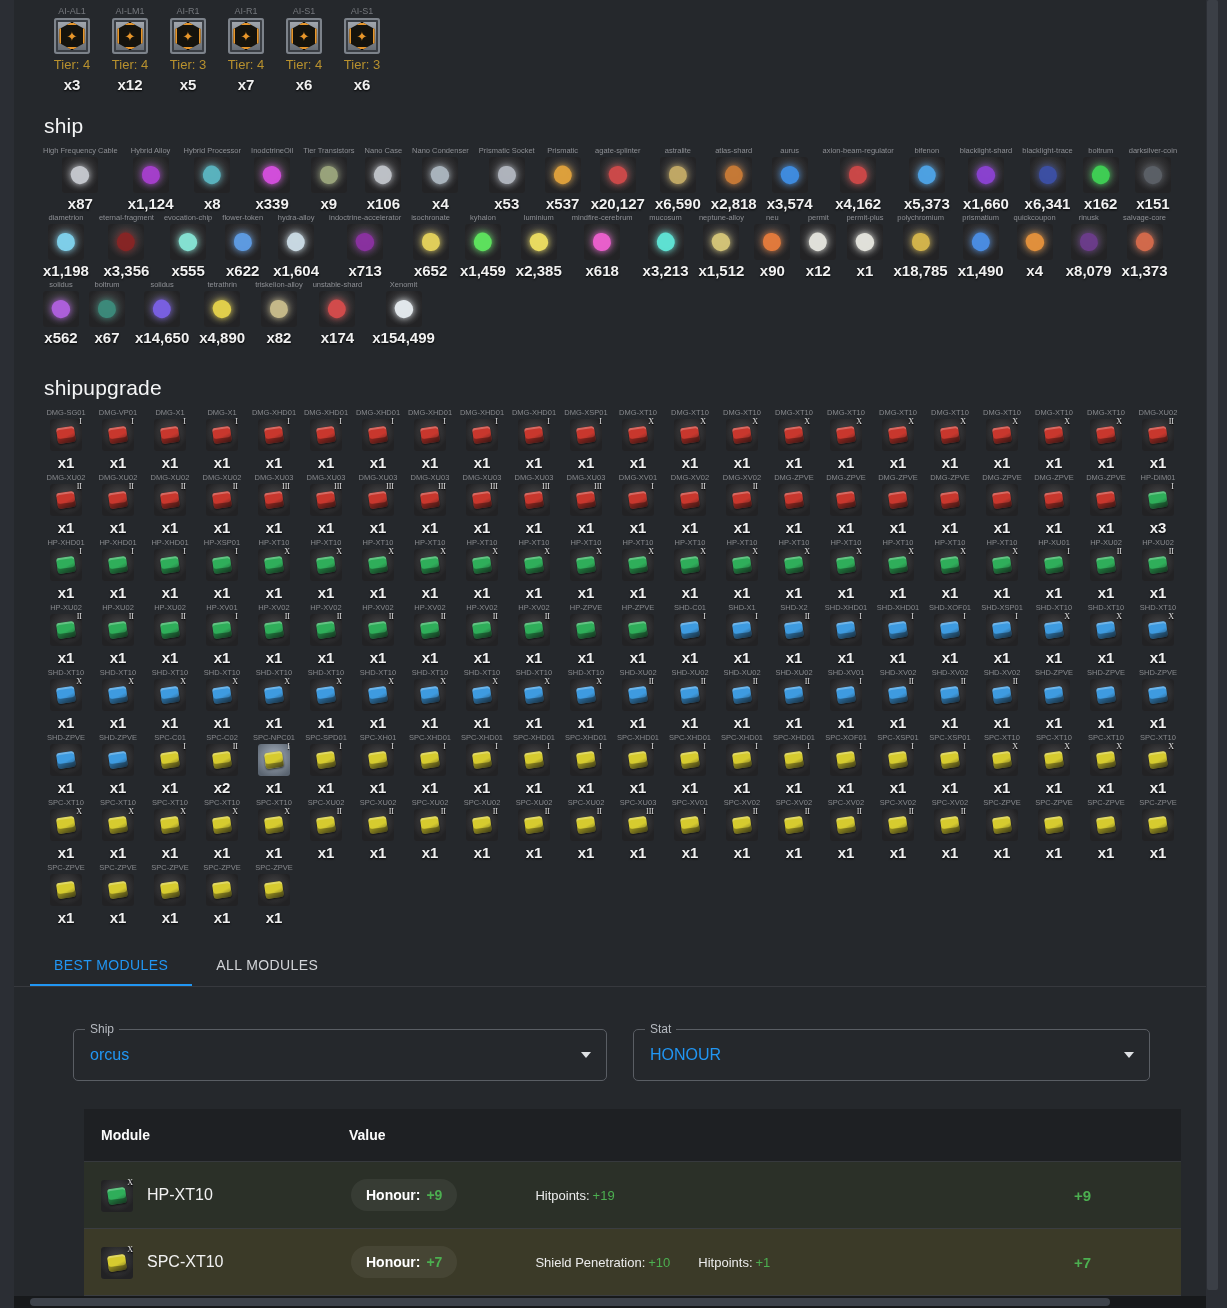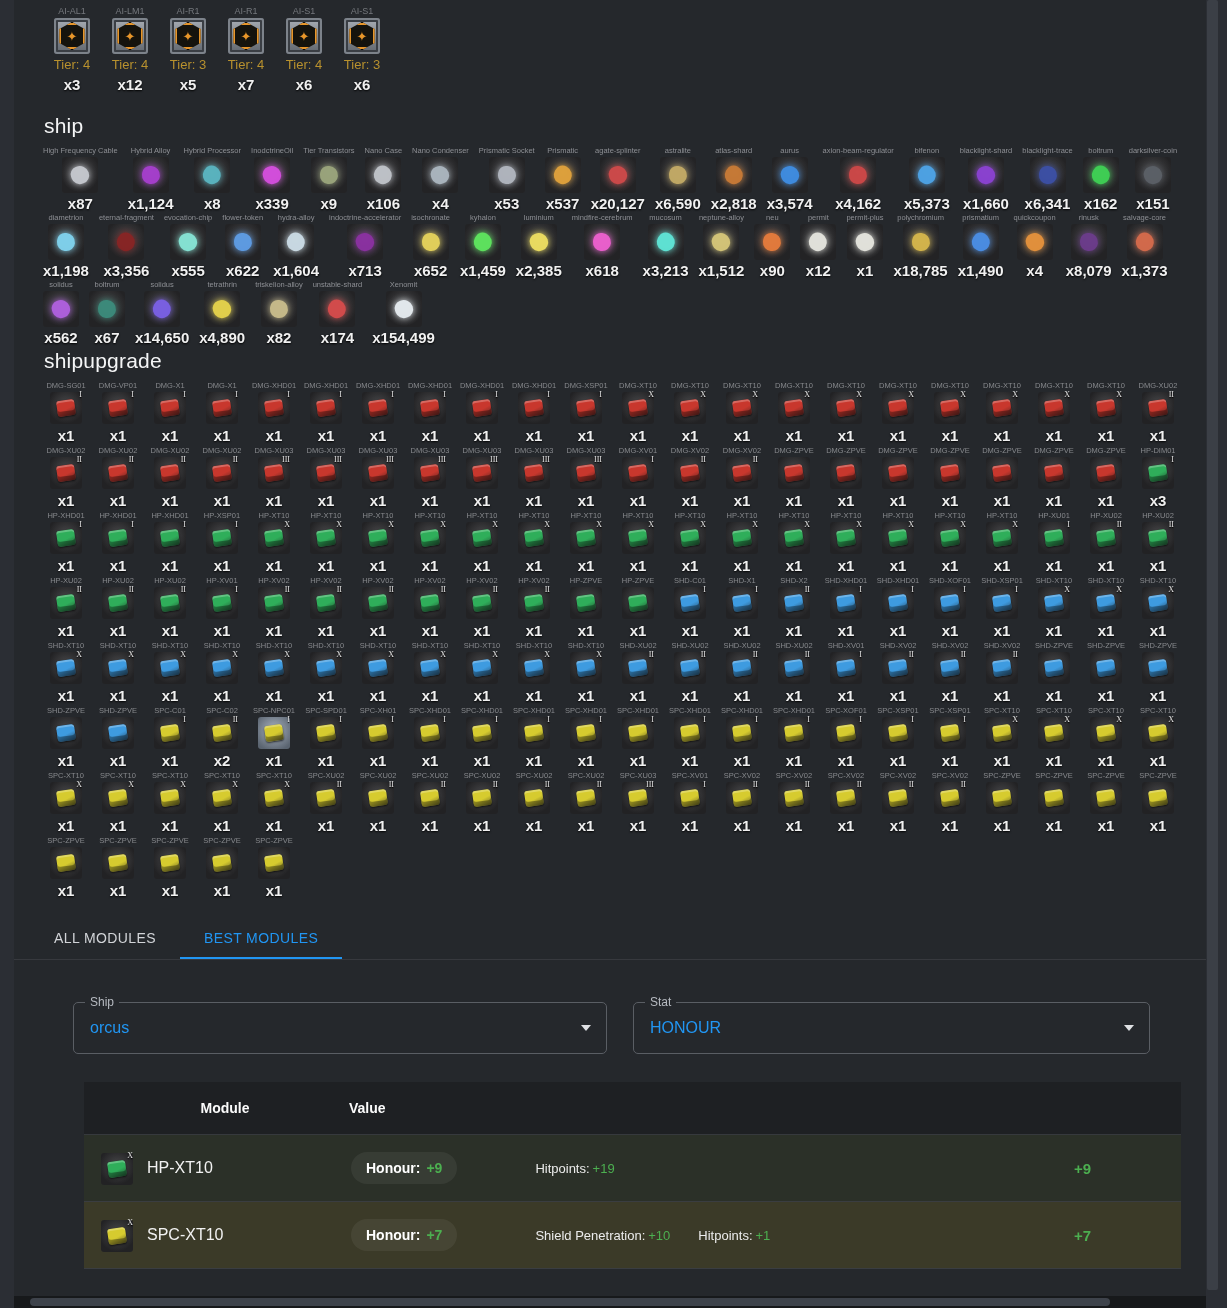--- a/index.html
+++ b/index.html
@@ -49,21 +49,21 @@
   .select{position:relative;height:50px;border:1px solid #5a5e64;border-radius:5px;background:#25282c;cursor:pointer;}
   .select.w1{width:532px;} .select.w2{width:515px;}
   .flabel{position:absolute;top:-8px;left:11px;padding:0 5px;background:#25282c;font-size:12px;color:#b6bac0;}
   .fval{line-height:50px;padding-left:16px;font-size:16px;color:#2196f3;}
   .caret{position:absolute;right:15px;top:22px;width:0;height:0;
     border-left:5px solid transparent;border-right:5px solid transparent;border-top:6px solid #dfe1e4;}
   
   .tbl{margin:28px 0 0 70px;width:1097px;}
   .thead{display:flex;height:52px;align-items:center;background:#1e2023;border-bottom:1px solid #36393d;}
   .thead .h{font-size:14px;font-weight:bold;color:#fbfbfb;}
-  .h-mod{width:248px;padding-left:17px;text-align:center;} .h-stats{flex:1;} .h-val{width:107px;}
+  .h-mod{width:248px;padding-left:17px;} .h-stats{flex:1;} .h-val{width:107px;}
   .trow{display:flex;height:66px;align-items:center;border-bottom:1px solid #3a3d41;}
   .trow:nth-child(1){background:#2b3028;}
   .trow:nth-child(2){background:#3b3a28;}
   .c-mod{width:248px;padding-left:17px;display:flex;align-items:center;gap:14px;}
   .mname{font-size:16px;color:#f2f2f2;}
   .c-stats{flex:1;display:flex;align-items:center;}
   .pill{display:inline-flex;gap:6px;align-items:center;background:rgba(255,255,255,.06);
     border-radius:16px;padding:8px 15px;margin-left:2px;}
   .plabel{font-size:14px;font-weight:bold;color:#fff;}
   .pval{font-size:14px;font-weight:bold;color:#4caf50;}
@@ -465,21 +465,21 @@
   </div>
         <div class="res">
     <div class="ilabel">Xenomit</div>
     <div class="res-icon">
             <span class="gem" style="background: rgb(234, 240, 244); box-shadow: rgb(234, 240, 244) 0px 0px 7px; transform: rotate(-20deg);"></span>
           </div>
     <div class="count">x154,499</div>
   </div>
       </div>
 
-    <h1 class="sec" style="margin-top:0;">shipupgrade</h1>
+    <h1 class="sec" style="margin-top:27px;">shipupgrade</h1>
     <div class="upg-grid" id="upg-grid">
         <div class="upg">
     <div class="ilabel">DMG-SG01</div>
     <div class="mod-icon">
       <span class="mod-box" style="background: linear-gradient(160deg, rgb(200, 55, 45) 55%, rgba(20, 20, 20, 0.85) 130%);"></span>
             <span class="mbadge">I</span>
     </div>
     <div class="count">x1</div>
   </div>
         <div class="upg">
@@ -1742,22 +1742,22 @@
     <div class="ilabel">SPC-ZPVE</div>
     <div class="mod-icon">
       <span class="mod-box" style="background: linear-gradient(160deg, rgb(214, 203, 47) 55%, rgba(20, 20, 20, 0.85) 130%);"></span>
             <span class="mbadge"></span>
     </div>
     <div class="count">x1</div>
   </div>
       </div>
 
     <div class="tabbar">
+      <div class="tab active">BEST MODULES</div>
       <div class="tab">ALL MODULES</div>
-      <div class="tab active">BEST MODULES</div>
     </div>
 
     <div class="filters">
       <div class="select w1">
         <span class="flabel">Ship</span>
         <div class="fval">orcus</div>
         <span class="caret"></span>
       </div>
       <div class="select w2">
         <span class="flabel">Stat</span>

